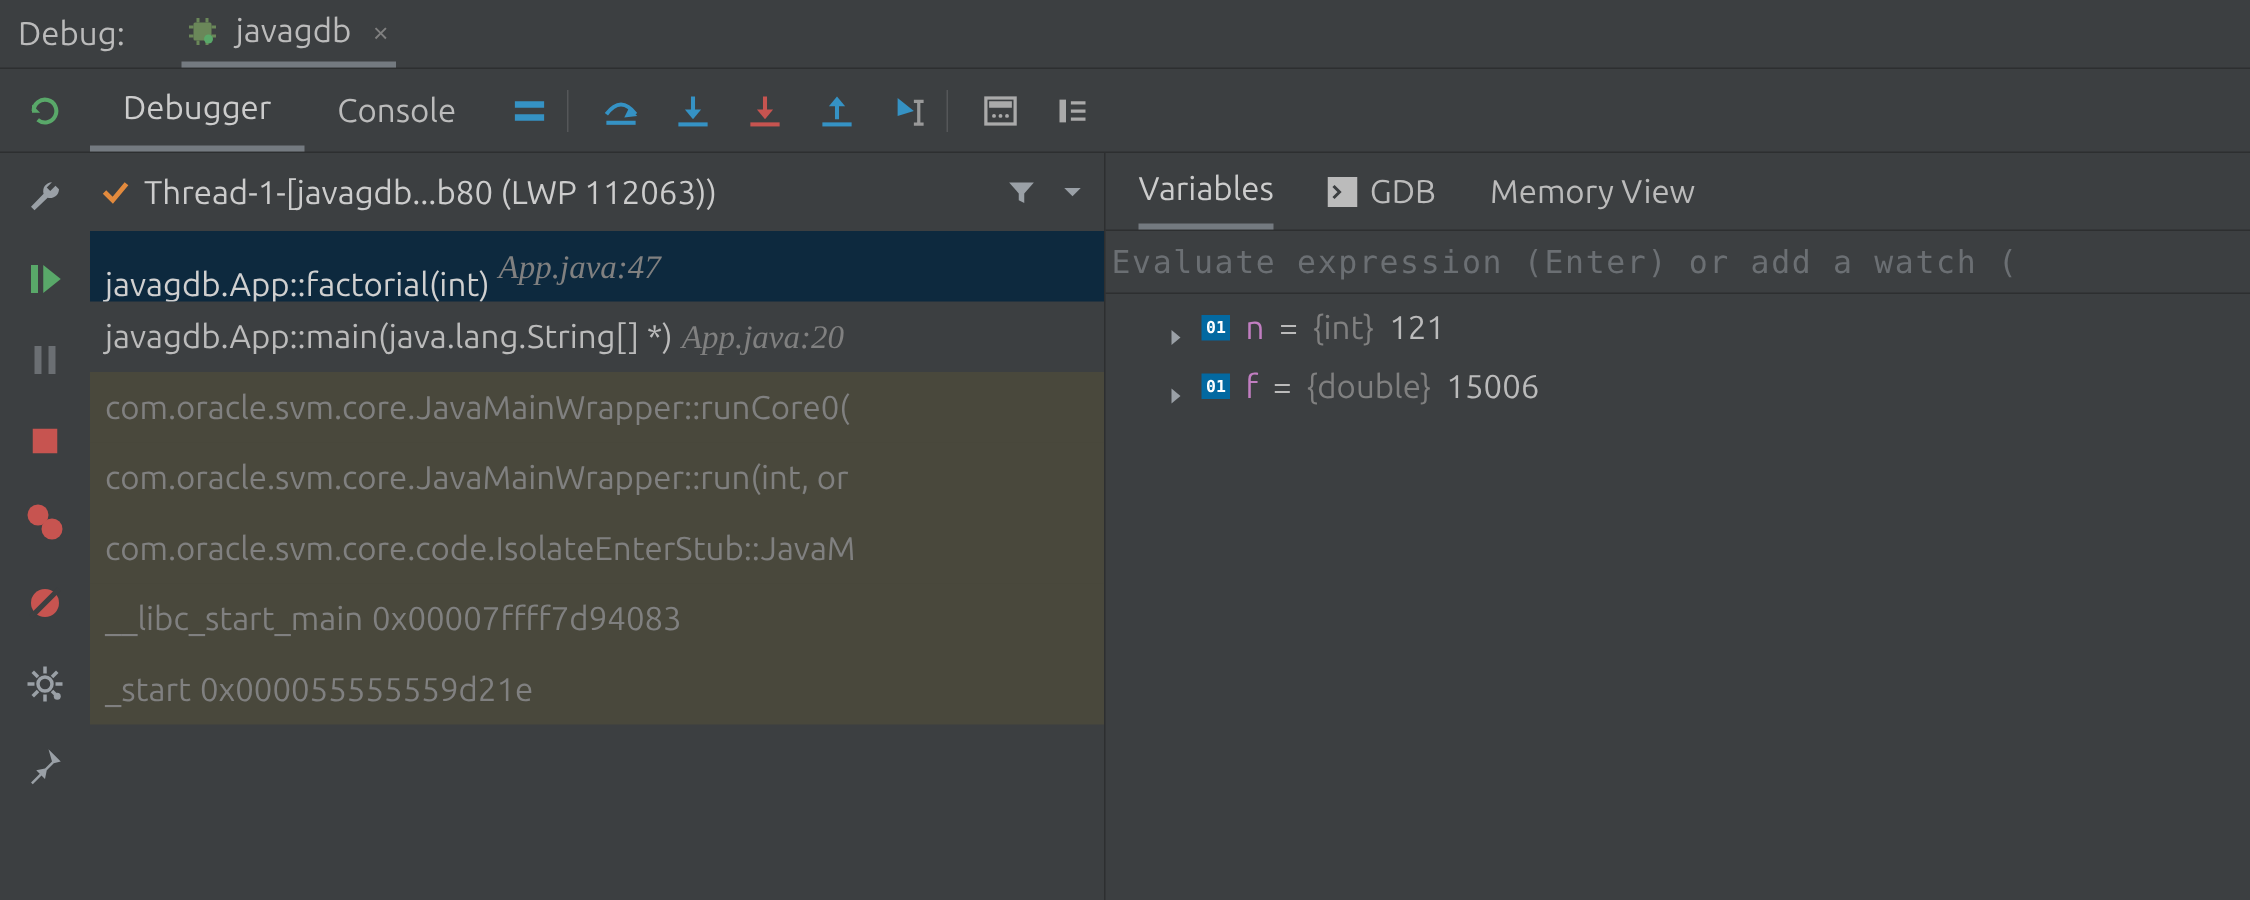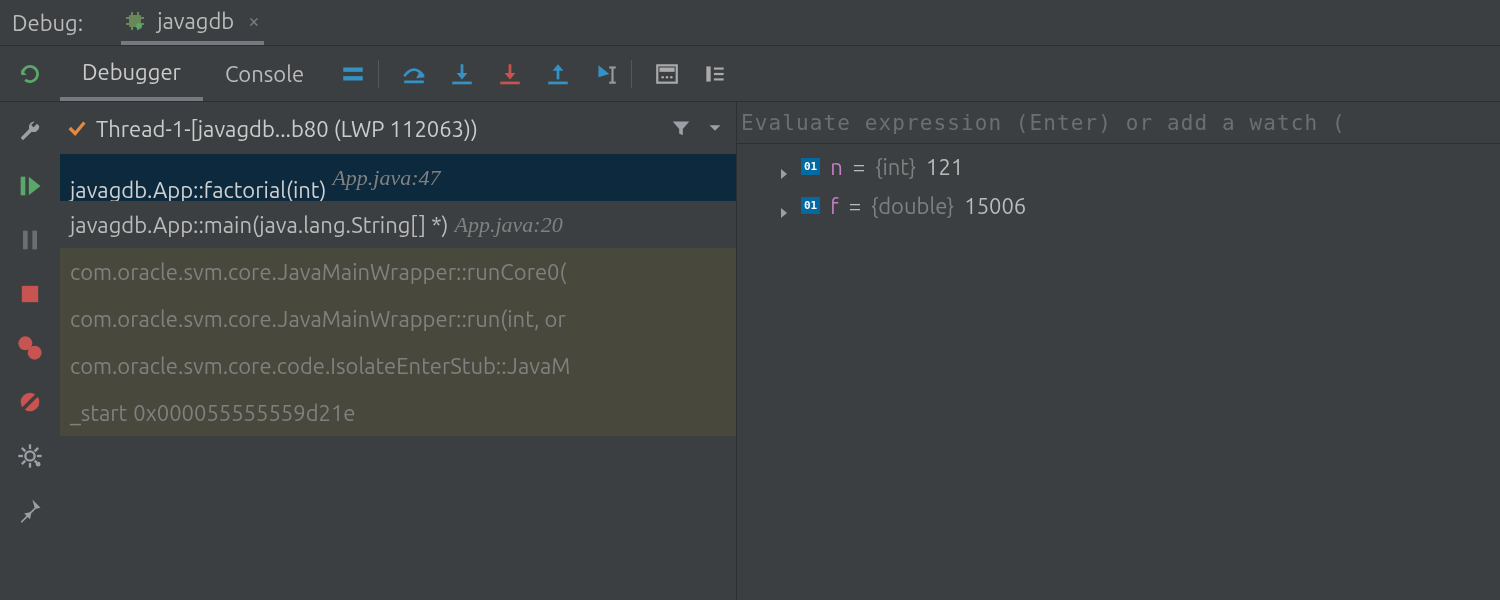--- a/index.html
+++ b/index.html
@@ -347,27 +347,44 @@
         <div class="frame-row dimmed">
           <span class="frame-main">com.oracle.svm.core.JavaMainWrapper::runCore0(</span>
         </div>
         <div class="frame-row dimmed">
           <span class="frame-main">com.oracle.svm.core.JavaMainWrapper::run(int, or</span>
         </div>
         <div class="frame-row dimmed">
           <span class="frame-main">com.oracle.svm.core.code.IsolateEnterStub::JavaM</span>
         </div>
         <div class="frame-row dimmed">
+          <span class="frame-main">__libc_start_main</span>
+          <span class="frame-loc-plain">0x00007ffff7d94083</span>
+        </div>
+        <div class="frame-row dimmed">
           <span class="frame-main">_start</span>
           <span class="frame-loc-plain">0x000055555559d21e</span>
         </div>
       </div>
   </div>
 
   <div class="vars-pane">
+    <div class="vars-tabs">
+      <div class="vars-tab active">Variables</div>
+      <div class="vars-tab gdb-tab">
+        <span class="gdb-badge">
+          <svg viewBox="0 0 20 20">
+              <rect width="20" height="20" fill="#bbb"></rect>
+              <path d="M4 6l4 4-4 4" fill="none" stroke="#3c3f41" stroke-width="2"></path>
+            </svg>
+        </span>
+        <span>GDB</span>
+      </div>
+      <div class="vars-tab">Memory View</div>
+    </div>
     <div class="eval-row">Evaluate expression (Enter) or add a watch (</div>
     <div class="var-list" id="var-list">
         <div class="var-row">
           <span class="var-expander"><svg viewBox="0 0 14 14">
               <path d="M4 2 L10 7 L4 12 Z" fill="#9aa0a6"></path>
             </svg></span>
           <span class="var-badge">01</span>
           <span class="var-name">n</span>
           <span class="var-eq">=</span>
           <span class="var-type">{int}</span>

